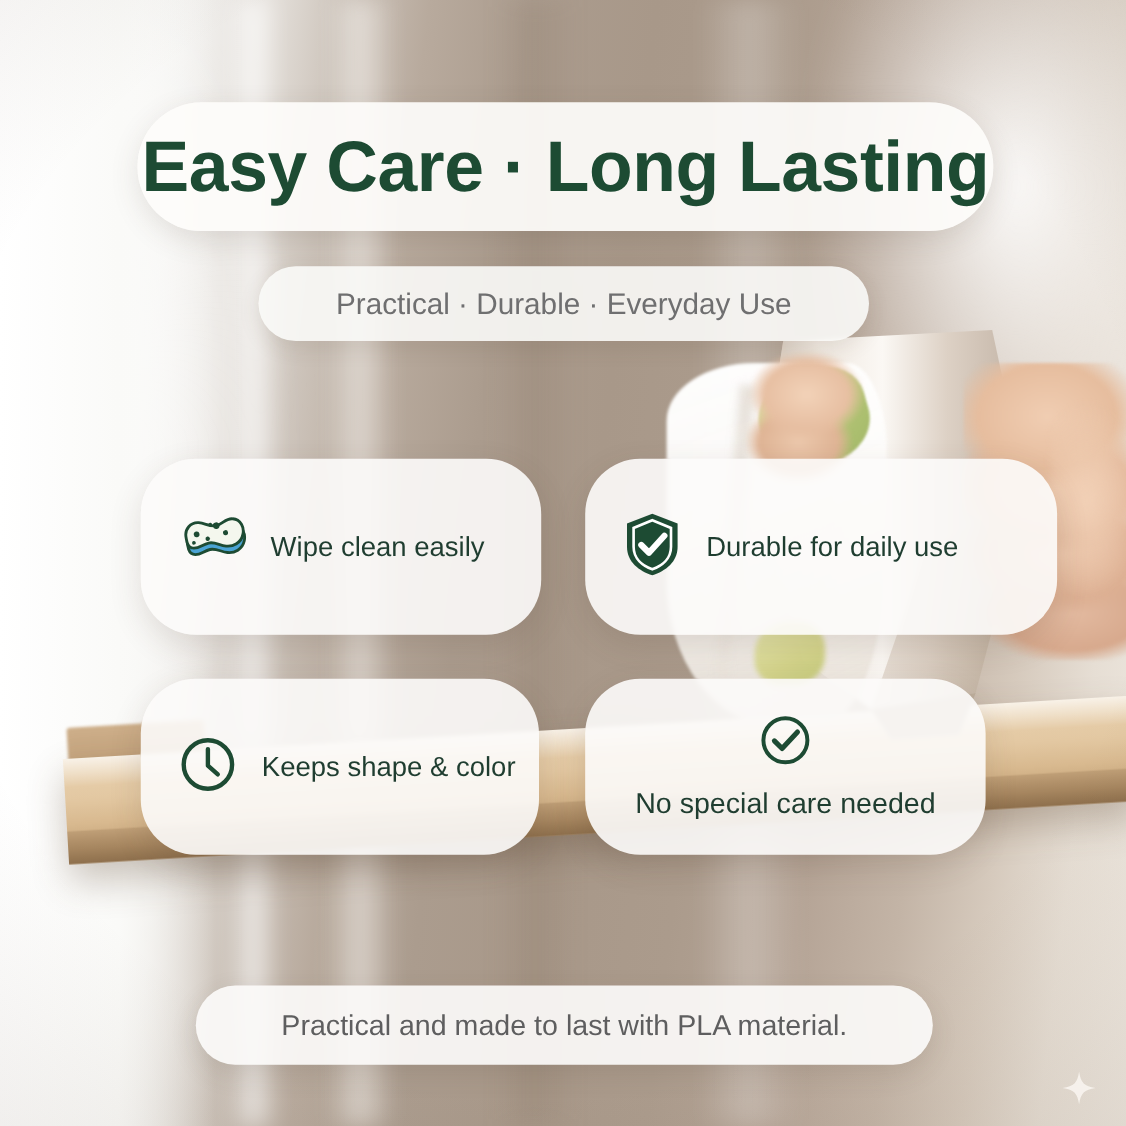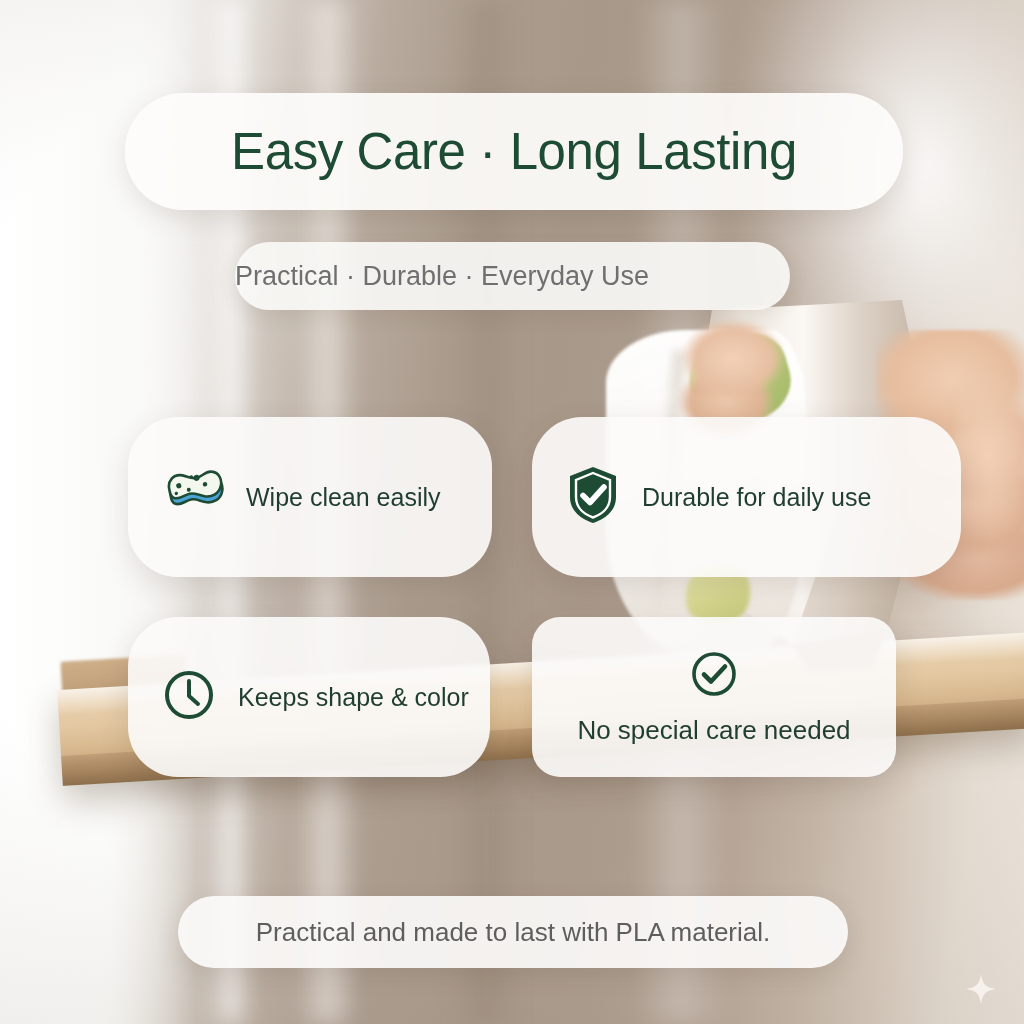--- a/index.html
+++ b/index.html
@@ -152,42 +152,42 @@
     box-shadow:0 8px 26px rgba(78,60,44,.13);
     display:flex; align-items:center;
     backdrop-filter:blur(2px);
   }
 
   #title-pill{
     left:125px; top:93px; width:778px; height:117px;
     border-radius:58px; justify-content:center;
   }
   #title-text{
-    font-size:51px; font-weight:normal; color:#1d4b33;
+    font-size:65px; font-weight:bold; color:#1d4b33;
     letter-spacing:-.4px; white-space:nowrap;
   }
 
   #subtitle-pill{
     left:235px; top:242px; width:555px; height:68px;
-    border-radius:34px; justify-content:flex-start;
+    border-radius:34px; justify-content:center;
     background:rgba(250,249,247,.90);
     box-shadow:0 6px 20px rgba(78,60,44,.11);
   }
   #subtitle-text{ font-size:27px; color:#6f6f70; white-space:nowrap; }
 
   .card{
     position:absolute;
     background:rgba(252,251,249,.90);
     border-radius:50px;
     box-shadow:0 10px 30px rgba(78,60,44,.14);
     display:flex; align-items:center;
     backdrop-filter:blur(2px);
   }
   .card.horiz{ padding:0 28px 0 34px; gap:22px; }
-  .card.vert{ flex-direction:column; justify-content:center; gap:12px; padding:0 20px;border-radius:28px; }
+  .card.vert{ flex-direction:column; justify-content:center; gap:12px; padding:0 20px; }
 
   #card-1{ left:128px; top:417px; width:364px; height:160px; }
   #card-2{ left:532px; top:417px; width:429px; height:160px; }
   #card-3{ left:128px; top:617px; width:362px; height:160px; }
   #card-4{ left:532px; top:617px; width:364px; height:160px; }
 
   .card-label{ font-size:25px; color:#1f3d30; white-space:nowrap; }
   .card.vert .card-label{ font-size:26px; }
 
   .icon{ flex:0 0 auto; display:block; }

